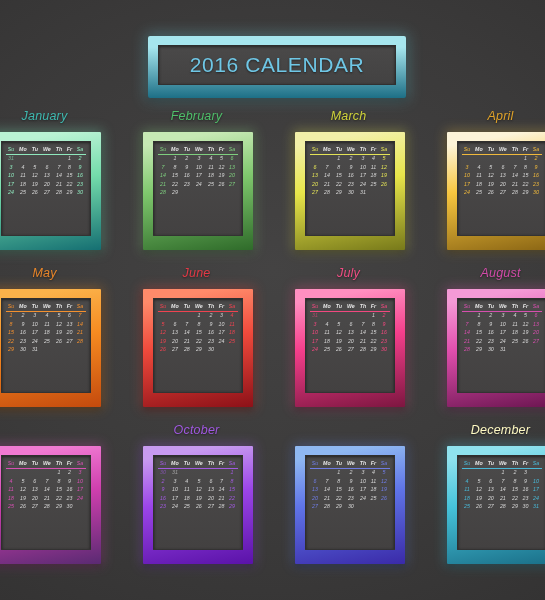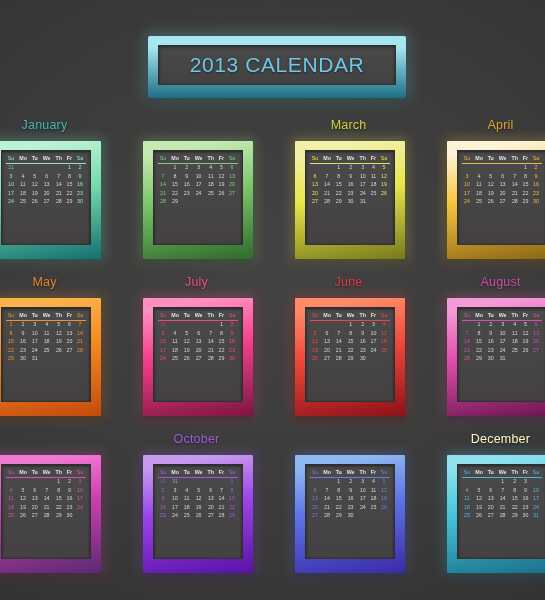--- a/index.html
+++ b/index.html
@@ -56,27 +56,28 @@
     letter-spacing: 0.6px;
     color: #6fc7e6;
     font-weight: 400;
     text-shadow: 0 1px 2px rgba(0,0,0,0.5);
   }
 
   
   .months {
     position: absolute;
     left: 0;
-    top: 118px;
+    top: 109px;
     width: 545px;
     display: grid;
     grid-template-columns: repeat(4, 136px);
     grid-auto-rows: 157px;
     justify-content: center;
     column-gap: 16px;
+    font-style: italic;
   }
 
   .month {
     position: relative;
     width: 136px;
     height: 157px;
   }
 
   .month-name {
     position: absolute;
@@ -143,21 +144,21 @@
   table.cal td.out {
     opacity: 0.62;
   }
 </style>
 </head>
 <body>
 
 <div class="title-wrap">
   <div class="title-frame" style="background: linear-gradient(rgb(166, 230, 238) 0%, rgb(166, 230, 238) 18%, rgb(29, 111, 134) 100%);">
     <div class="title-inner">
-      <span class="title-text" style="color: rgb(111, 199, 230);">2013 CALENDAR</span>
+      <span class="title-text" style="color: rgb(111, 199, 230);">2016 CALENDAR</span>
     </div>
   </div>
 </div>
 
 <div class="months">
     <div class="month">
       <div class="month-name" style="color: rgb(63, 185, 176);">January</div>
       <div class="frame" style="background: linear-gradient(170deg, rgb(185, 242, 212) 0%, rgb(185, 242, 212) 10%, rgb(116, 220, 171) 45%, rgb(21, 111, 114) 100%); box-shadow: rgba(130, 230, 190, 0.35) 0px 0px 12px 2px, rgba(0, 0, 0, 0.45) 0px 3px 7px;">
         <div class="panel">
           <table class="cal">
@@ -217,20 +218,21 @@
                 <td>28</td>
                 <td>29</td>
                 <td class="we" style="color: rgb(143, 232, 189);">30</td>
               </tr>
             </tbody>
           </table>
         </div>
       </div>
     </div>
     <div class="month">
+      <div class="month-name" style="color: rgb(79, 191, 106);">February</div>
       <div class="frame" style="background: linear-gradient(170deg, rgb(198, 233, 180) 0%, rgb(198, 233, 180) 10%, rgb(127, 200, 109) 45%, rgb(47, 107, 42) 100%); box-shadow: rgba(150, 220, 140, 0.32) 0px 0px 12px 2px, rgba(0, 0, 0, 0.45) 0px 3px 7px;">
         <div class="panel">
           <table class="cal">
             <thead>
               <tr style="color: rgb(127, 207, 127);">
                 <th class="we" style="color: rgb(127, 207, 127);">Su</th>
                 <th class="" style="color: rgb(228, 228, 228);">Mo</th>
                 <th class="" style="color: rgb(228, 228, 228);">Tu</th>
                 <th class="" style="color: rgb(228, 228, 228);">We</th>
                 <th class="" style="color: rgb(228, 228, 228);">Th</th>
@@ -484,20 +486,87 @@
                 <td>&nbsp;</td>
                 <td>&nbsp;</td>
                 <td>&nbsp;</td>
               </tr>
             </tbody>
           </table>
         </div>
       </div>
     </div>
     <div class="month">
+      <div class="month-name" style="color: rgb(224, 58, 70);">June</div>
+      <div class="frame" style="background: linear-gradient(170deg, rgb(255, 138, 106) 0%, rgb(255, 138, 106) 10%, rgb(240, 74, 60) 45%, rgb(141, 17, 24) 100%); box-shadow: rgba(240, 80, 70, 0.32) 0px 0px 12px 2px, rgba(0, 0, 0, 0.45) 0px 3px 7px;">
+        <div class="panel">
+          <table class="cal">
+            <thead>
+              <tr style="color: rgb(239, 67, 80);">
+                <th class="we" style="color: rgb(239, 67, 80);">Su</th>
+                <th class="" style="color: rgb(228, 228, 228);">Mo</th>
+                <th class="" style="color: rgb(228, 228, 228);">Tu</th>
+                <th class="" style="color: rgb(228, 228, 228);">We</th>
+                <th class="" style="color: rgb(228, 228, 228);">Th</th>
+                <th class="" style="color: rgb(228, 228, 228);">Fr</th>
+                <th class="we" style="color: rgb(239, 67, 80);">Sa</th>
+              </tr>
+            </thead>
+            <tbody>
+              <tr>
+                <td>&nbsp;</td>
+                <td>&nbsp;</td>
+                <td>&nbsp;</td>
+                <td>1</td>
+                <td>2</td>
+                <td>3</td>
+                <td class="we" style="color: rgb(239, 67, 80);">4</td>
+              </tr>
+              <tr>
+                <td class="we" style="color: rgb(239, 67, 80);">5</td>
+                <td>6</td>
+                <td>7</td>
+                <td>8</td>
+                <td>9</td>
+                <td>10</td>
+                <td class="we" style="color: rgb(239, 67, 80);">11</td>
+              </tr>
+              <tr>
+                <td class="we" style="color: rgb(239, 67, 80);">12</td>
+                <td>13</td>
+                <td>14</td>
+                <td>15</td>
+                <td>16</td>
+                <td>17</td>
+                <td class="we" style="color: rgb(239, 67, 80);">18</td>
+              </tr>
+              <tr>
+                <td class="we" style="color: rgb(239, 67, 80);">19</td>
+                <td>20</td>
+                <td>21</td>
+                <td>22</td>
+                <td>23</td>
+                <td>24</td>
+                <td class="we" style="color: rgb(239, 67, 80);">25</td>
+              </tr>
+              <tr>
+                <td class="we" style="color: rgb(239, 67, 80);">26</td>
+                <td>27</td>
+                <td>28</td>
+                <td>29</td>
+                <td>30</td>
+                <td>&nbsp;</td>
+                <td>&nbsp;</td>
+              </tr>
+            </tbody>
+          </table>
+        </div>
+      </div>
+    </div>
+    <div class="month">
       <div class="month-name" style="color: rgb(239, 78, 132);">July</div>
       <div class="frame" style="background: linear-gradient(170deg, rgb(255, 143, 192) 0%, rgb(255, 143, 192) 10%, rgb(245, 63, 140) 45%, rgb(125, 22, 64) 100%); box-shadow: rgba(245, 90, 150, 0.32) 0px 0px 12px 2px, rgba(0, 0, 0, 0.45) 0px 3px 7px;">
         <div class="panel">
           <table class="cal">
             <thead>
               <tr style="color: rgb(242, 72, 127);">
                 <th class="we" style="color: rgb(242, 72, 127);">Su</th>
                 <th class="" style="color: rgb(228, 228, 228);">Mo</th>
                 <th class="" style="color: rgb(228, 228, 228);">Tu</th>
                 <th class="" style="color: rgb(228, 228, 228);">We</th>
@@ -551,87 +620,20 @@
                 <td>28</td>
                 <td>29</td>
                 <td class="we" style="color: rgb(242, 72, 127);">30</td>
               </tr>
             </tbody>
           </table>
         </div>
       </div>
     </div>
     <div class="month">
-      <div class="month-name" style="color: rgb(224, 58, 70);">June</div>
-      <div class="frame" style="background: linear-gradient(170deg, rgb(255, 138, 106) 0%, rgb(255, 138, 106) 10%, rgb(240, 74, 60) 45%, rgb(141, 17, 24) 100%); box-shadow: rgba(240, 80, 70, 0.32) 0px 0px 12px 2px, rgba(0, 0, 0, 0.45) 0px 3px 7px;">
-        <div class="panel">
-          <table class="cal">
-            <thead>
-              <tr style="color: rgb(239, 67, 80);">
-                <th class="we" style="color: rgb(239, 67, 80);">Su</th>
-                <th class="" style="color: rgb(228, 228, 228);">Mo</th>
-                <th class="" style="color: rgb(228, 228, 228);">Tu</th>
-                <th class="" style="color: rgb(228, 228, 228);">We</th>
-                <th class="" style="color: rgb(228, 228, 228);">Th</th>
-                <th class="" style="color: rgb(228, 228, 228);">Fr</th>
-                <th class="we" style="color: rgb(239, 67, 80);">Sa</th>
-              </tr>
-            </thead>
-            <tbody>
-              <tr>
-                <td>&nbsp;</td>
-                <td>&nbsp;</td>
-                <td>&nbsp;</td>
-                <td>1</td>
-                <td>2</td>
-                <td>3</td>
-                <td class="we" style="color: rgb(239, 67, 80);">4</td>
-              </tr>
-              <tr>
-                <td class="we" style="color: rgb(239, 67, 80);">5</td>
-                <td>6</td>
-                <td>7</td>
-                <td>8</td>
-                <td>9</td>
-                <td>10</td>
-                <td class="we" style="color: rgb(239, 67, 80);">11</td>
-              </tr>
-              <tr>
-                <td class="we" style="color: rgb(239, 67, 80);">12</td>
-                <td>13</td>
-                <td>14</td>
-                <td>15</td>
-                <td>16</td>
-                <td>17</td>
-                <td class="we" style="color: rgb(239, 67, 80);">18</td>
-              </tr>
-              <tr>
-                <td class="we" style="color: rgb(239, 67, 80);">19</td>
-                <td>20</td>
-                <td>21</td>
-                <td>22</td>
-                <td>23</td>
-                <td>24</td>
-                <td class="we" style="color: rgb(239, 67, 80);">25</td>
-              </tr>
-              <tr>
-                <td class="we" style="color: rgb(239, 67, 80);">26</td>
-                <td>27</td>
-                <td>28</td>
-                <td>29</td>
-                <td>30</td>
-                <td>&nbsp;</td>
-                <td>&nbsp;</td>
-              </tr>
-            </tbody>
-          </table>
-        </div>
-      </div>
-    </div>
-    <div class="month">
       <div class="month-name" style="color: rgb(210, 75, 168);">August</div>
       <div class="frame" style="background: linear-gradient(170deg, rgb(244, 154, 214) 0%, rgb(244, 154, 214) 10%, rgb(225, 79, 174) 45%, rgb(107, 21, 80) 100%); box-shadow: rgba(225, 100, 185, 0.32) 0px 0px 12px 2px, rgba(0, 0, 0, 0.45) 0px 3px 7px;">
         <div class="panel">
           <table class="cal">
             <thead>
               <tr style="color: rgb(214, 79, 174);">
                 <th class="we" style="color: rgb(214, 79, 174);">Su</th>
                 <th class="" style="color: rgb(228, 228, 228);">Mo</th>
                 <th class="" style="color: rgb(228, 228, 228);">Tu</th>
                 <th class="" style="color: rgb(228, 228, 228);">We</th>

